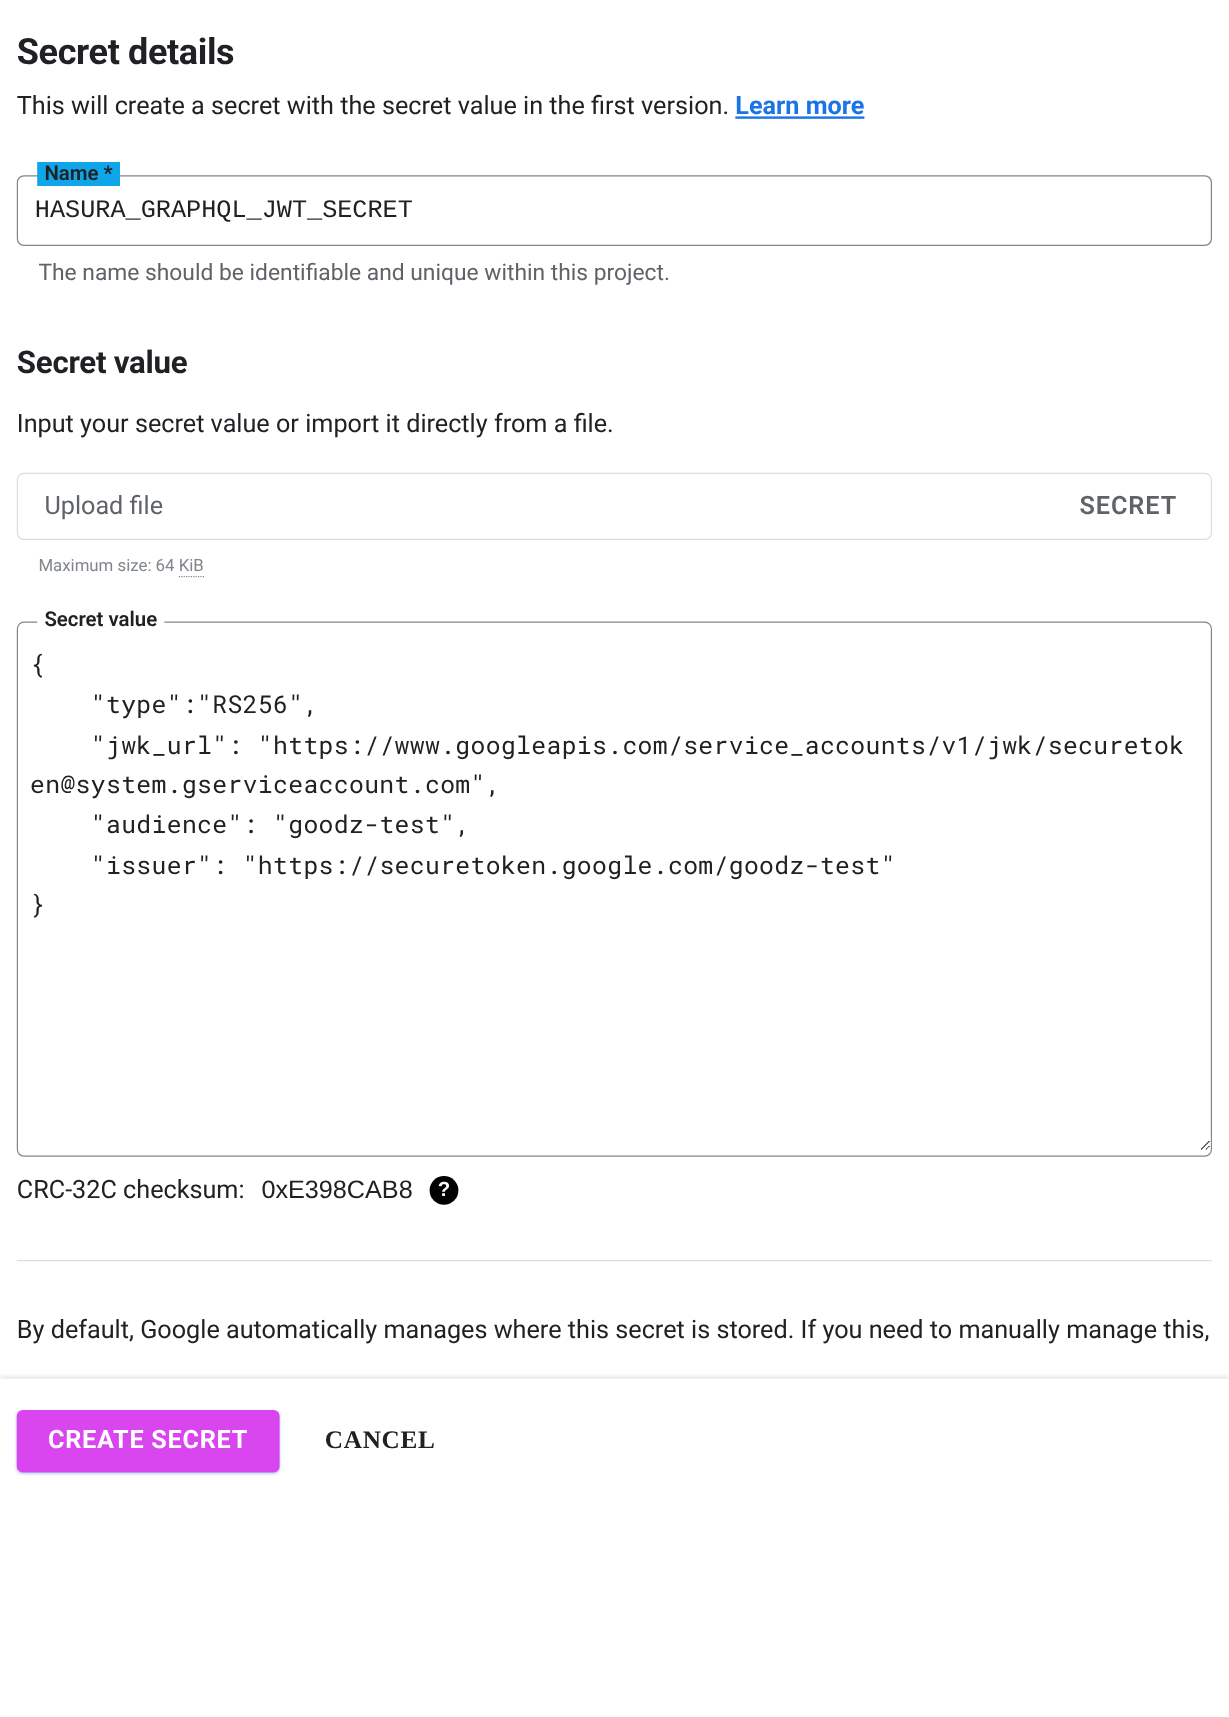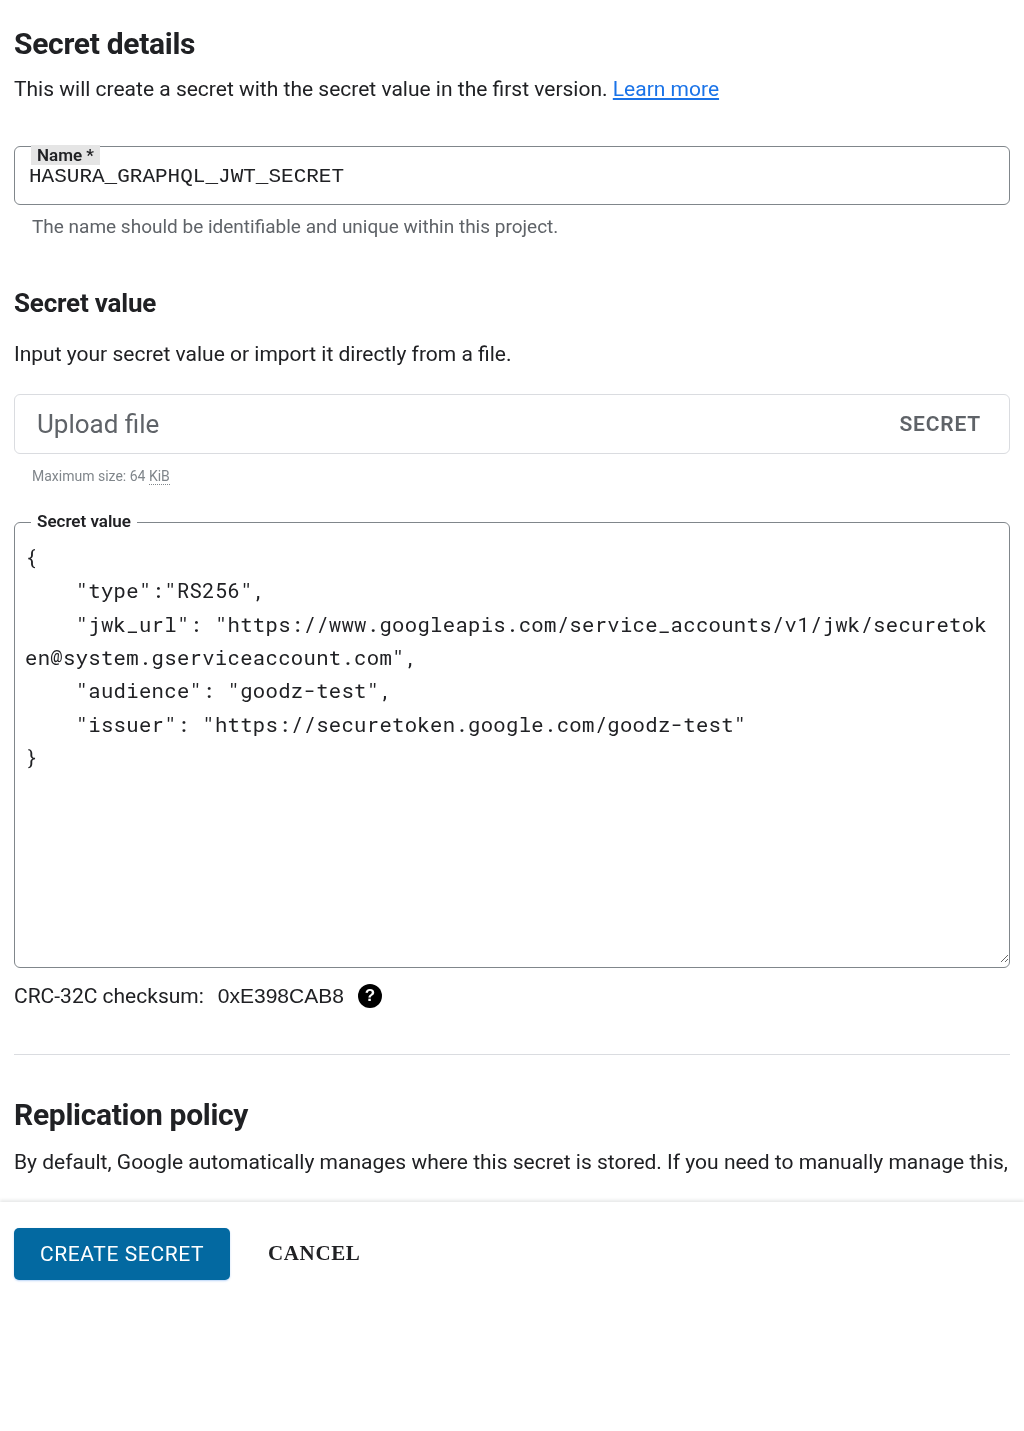--- a/index.html
+++ b/index.html
@@ -28,38 +28,38 @@
   }
   .desc {
     font-size: 21px;
     color: #202124;
     margin: 0 0 42px 0;
     line-height: 1.4;
   }
   .desc a {
     color: #1a73e8;
     text-decoration: underline;
+    font-weight: bold;
   }
   
   .outlined-field {
     position: relative;
     border: 1px solid #80868b;
     border-radius: 6px;
     margin-bottom: 10px;
   }
   .outlined-field .floating-label {
     position: absolute;
     top: -12px;
     left: 16px;
-    background: #e5e5e5;
+    background: #0ea5e9;
     padding: 0 6px;
     font-size: 17px;
     font-weight: 600;
     color: #202124;
-    margin-top: 10px;
   }
   .outlined-field input.name-input {
     width: 100%;
     border: none;
     outline: none;
     font-size: 21px;
     padding: 18px 14px 16px 14px;
     background: transparent;
     font-family: Liberation Mono, monospace;
     border-radius: 6px;
@@ -77,21 +77,21 @@
     display: flex;
     align-items: center;
     justify-content: space-between;
     border: 1px solid #dadce0;
     border-radius: 6px;
     padding: 14px 22px;
     background: #fff;
   }
   .upload-placeholder {
     color: #5f6368;
-    font-size: 26px;
+    font-size: 21px;
   }
   .browse-btn {
     background: none;
     border: none;
     color: #5f6368;
     font-size: 21px;
     font-weight: 600;
     letter-spacing: 0.8px;
     cursor: pointer;
     font-family: inherit;
@@ -182,26 +182,26 @@
     position: relative;
     margin-top: 22px;
     padding: 26px 14px 30px 14px;
     box-shadow: 0 -2px 3px rgba(60,64,67,0.12);
     display: flex;
     gap: 32px;
     align-items: center;
     background: #fff;
   }
   .btn-primary {
-    background: #0369a1;
+    background: #d946ef;
     color: #fff;
     border: none;
     border-radius: 5px;
     font-size: 21px;
-    font-weight: 400;
+    font-weight: 700;
     letter-spacing: 0.6px;
     padding: 14px 26px;
     cursor: pointer;
     font-family: inherit;
     box-shadow: 0 1px 2px rgba(26,115,232,0.3);
   }
   .btn-text {
     background: none;
     border: none;
     color: #202124;
@@ -252,21 +252,20 @@
   </div>
 
   <div class="checksum-row">
     <span>CRC-32C checksum: </span>
     <span class="val">0xE398CAB8</span>
     <span class="help-icon">?</span>
   </div>
 
   <hr class="divider">
 
-  <h1 class="section-title" style="margin-top:0">Replication policy</h1>
   <p class="replication-desc">By default, Google automatically manages where this secret is stored. If you need to manually manage this, you can customize the locations by checking the box below. All</p>
 
 </div>
 
 <div class="footer">
   <button class="btn-primary">CREATE SECRET</button>
   <button class="btn-text">CANCEL</button>
 </div>
 
 </body></html>

